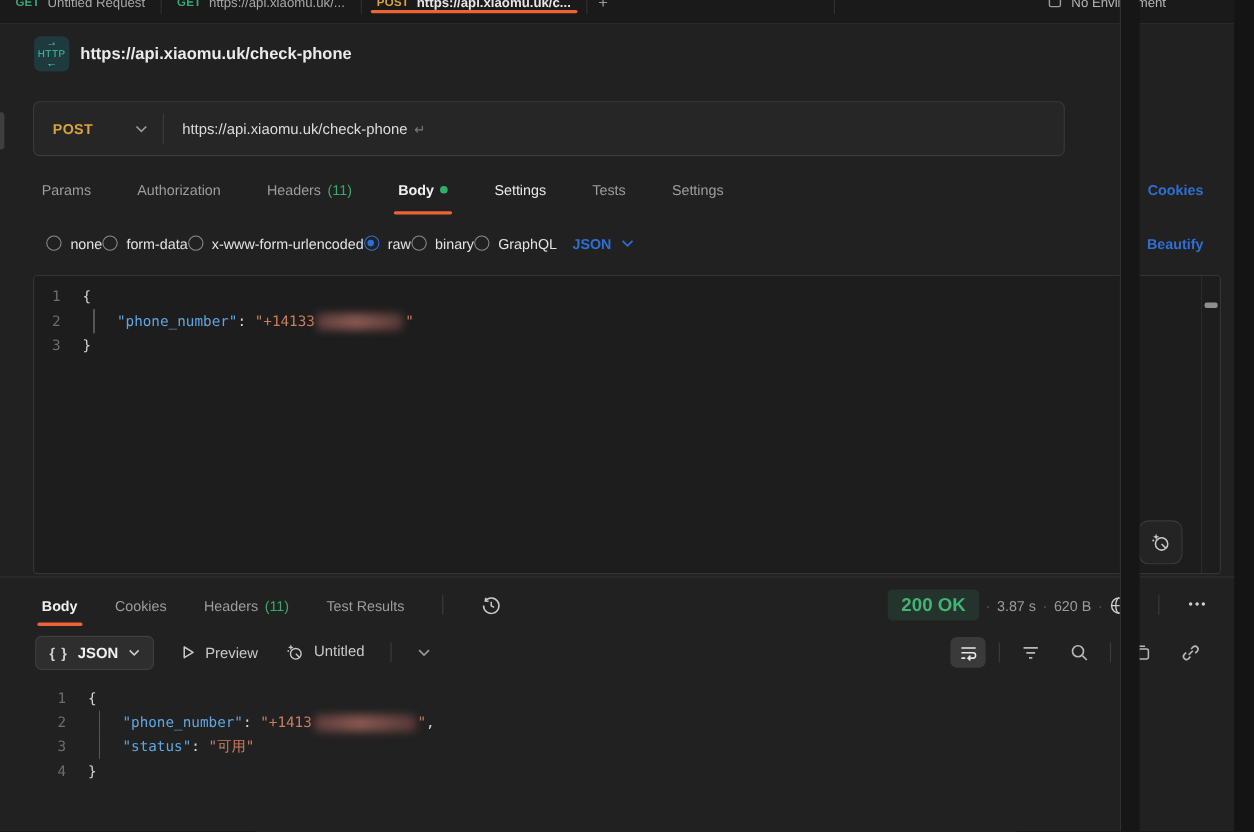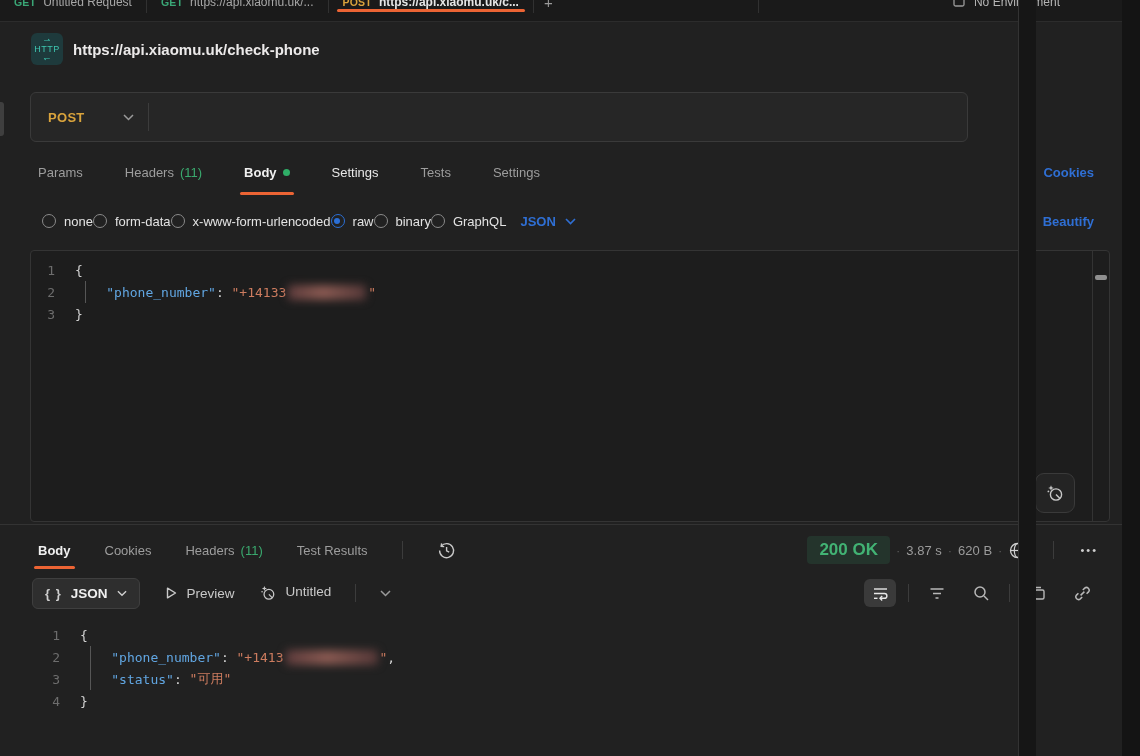--- a/index.html
+++ b/index.html
@@ -190,26 +190,32 @@
 
     <div class="url-row">
       <div class="url-box">
         <div class="method-sel">
           <span class="mtxt">POST</span>
           <svg width="11" height="7" viewBox="0 0 11 7">
             <polyline points="1,1 5.5,5.5 10,1" fill="none" stroke="#9a9a9a" stroke-width="1.5"></polyline>
           </svg>
         </div>
         <div class="url-vdiv"></div>
+        <div class="url-input">
+          <span>https://api.xiaomu.uk/check-phone</span><span class="enter-sym">↵</span>
+        </div>
       </div>
     </div>
 
     <div class="rtabs">
       <div class="rtab">
         <span>Params</span>
+      </div>
+      <div class="rtab">
+        <span>Authorization</span>
       </div>
       <div class="rtab">
         <span>Headers</span>
         <span class="cnt">(11)</span>
       </div>
       <div class="rtab active">
         <span>Body</span>
         <span class="dot"></span>
         <div class="rund"></div>
       </div>

